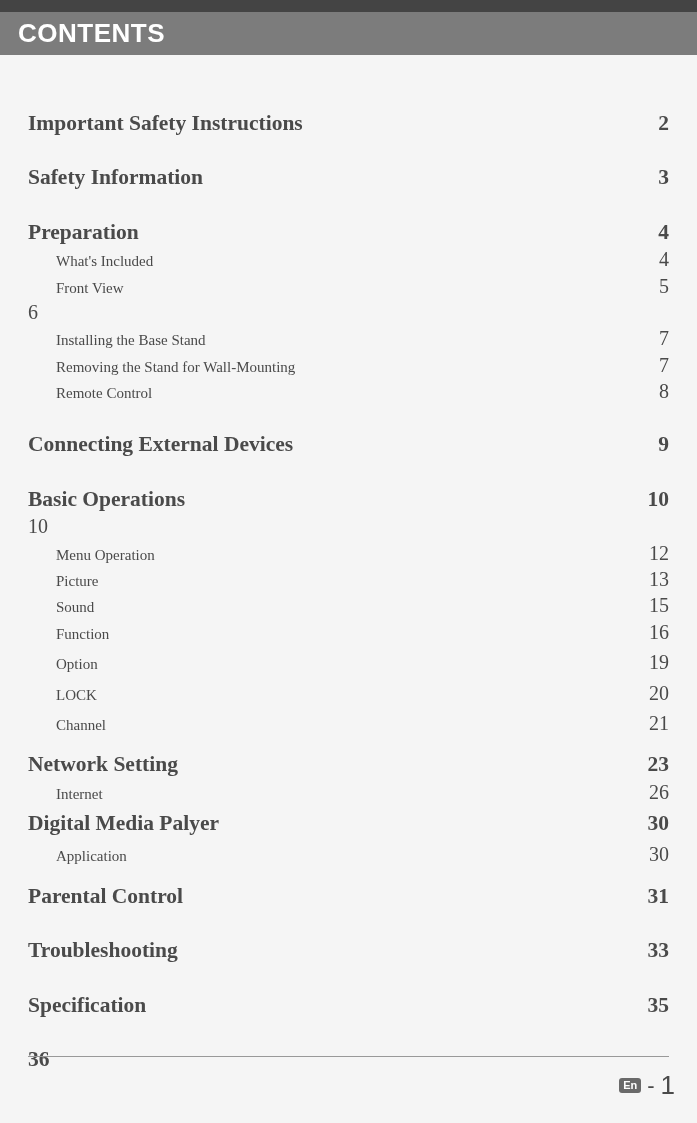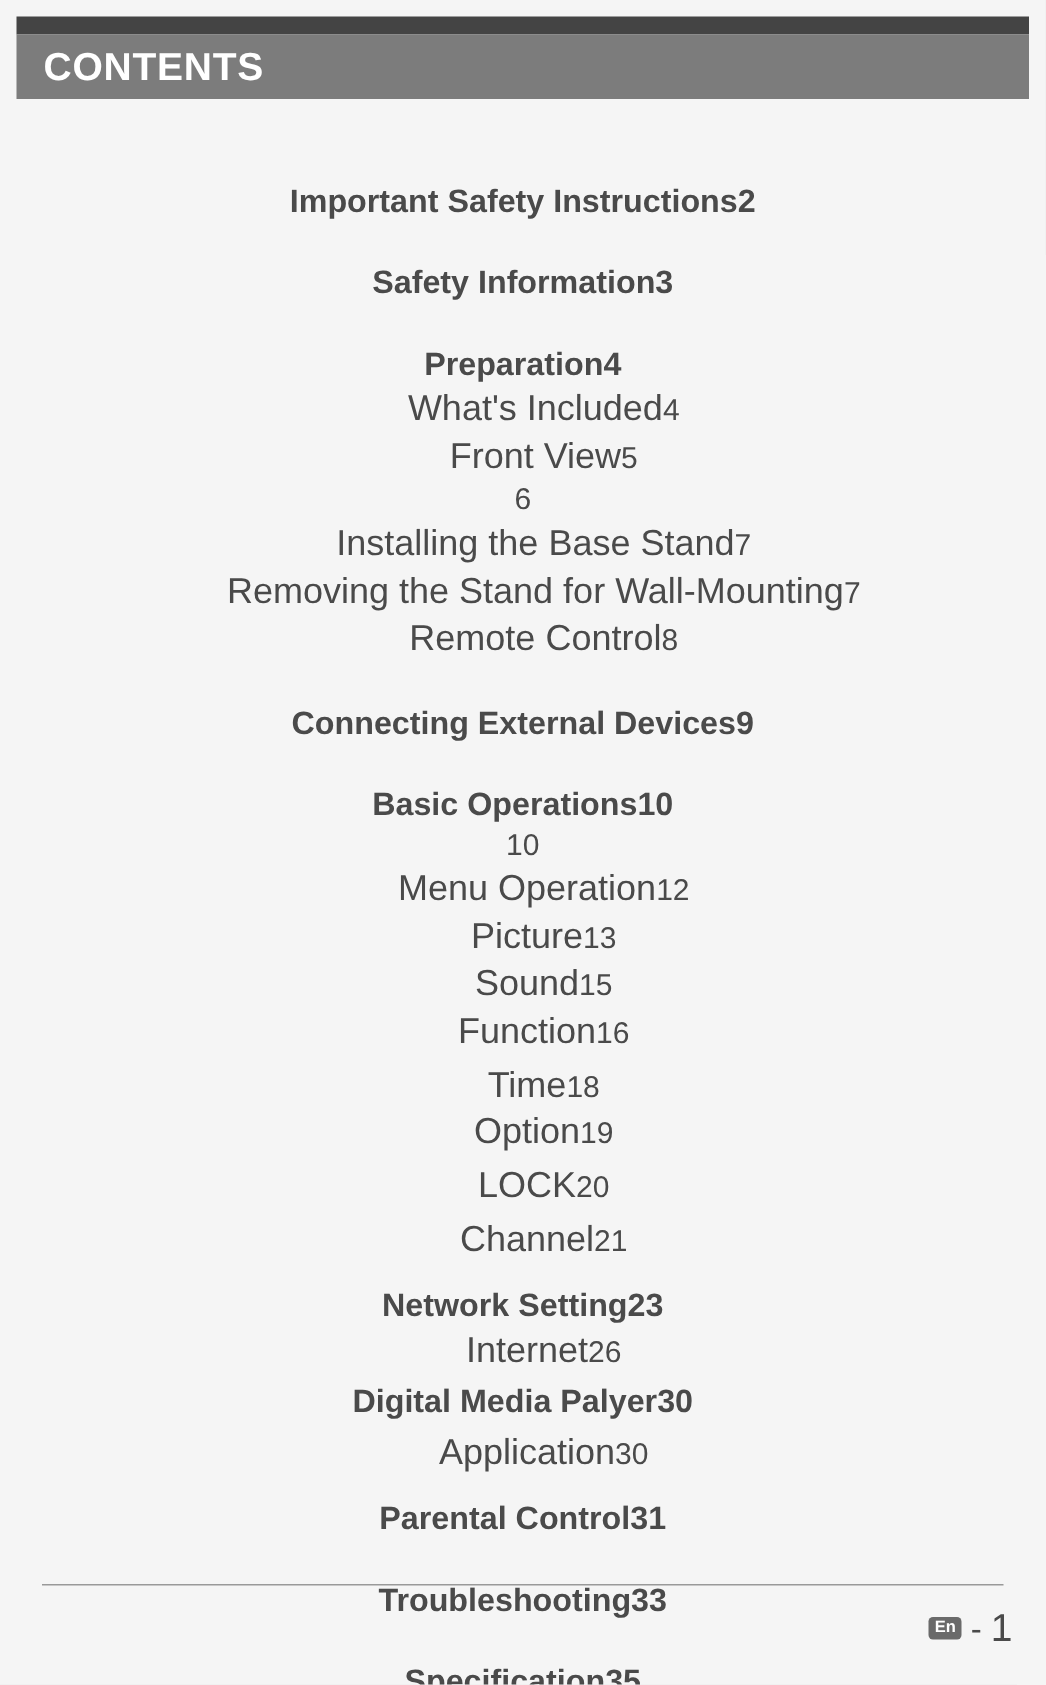--- a/index.html
+++ b/index.html
@@ -2,51 +2,52 @@
 <html><head>
 <meta charset="utf-8">
 <style>
   * { box-sizing: border-box; margin: 0; padding: 0; }
   html, body { width: 697px; height: 1123px; background: #ededed; font-family: Arial, Helvetica, sans-serif; }
   .page {
     width: 697px;
     height: 1123px;
     background: #f5f5f5;
     position: relative;
-    padding: 11px;
+    padding: 0;
   }
   .top-bar {
     height: 12px;
     background: #444;
   }
   .header {
     background: #7c7c7c;
     color: #fff;
     font-size: 26px;
     font-weight: bold;
     padding: 6px 18px;
     letter-spacing: 0.5px;
   }
   .content {
     padding: 28px 28px 0 28px;
     color: #4a4a4a;
   }
   .row {
     display: flex;
-    justify-content: center;
+    justify-content: space-between;
     align-items: baseline;
     line-height: 1.32;
+    font-family: Liberation Serif, serif;
   }
   .sect {
     font-weight: bold;
     font-size: 21.5px;
     color: #4a4a4a;
   }
   .sub {
-    font-size: 24px;
+    font-size: 15px;
     color: #4a4a4a;
     padding-left: 28px;
     font-weight: normal;
   }
   .pg-b {
     font-weight: bold;
     font-size: 21.5px;
     color: #4a4a4a;
   }
   .pg {
@@ -167,24 +168,20 @@
     <div class="row">
         <span class="sub">Sound</span>
         <span class="pg">15</span>
       </div>
     <div class="row">
         <span class="sub">Function</span>
         <span class="pg">16</span>
       </div>
     <div class="gap-sm"></div>
     <div class="row">
-        <span class="sub">Time</span>
-        <span class="pg">18</span>
-      </div>
-    <div class="row">
         <span class="sub">Option</span>
         <span class="pg">19</span>
       </div>
     <div class="gap-sm"></div>
     <div class="row">
         <span class="sub">LOCK</span>
         <span class="pg">20</span>
       </div>
     <div class="gap-sm"></div>
     <div class="row">

